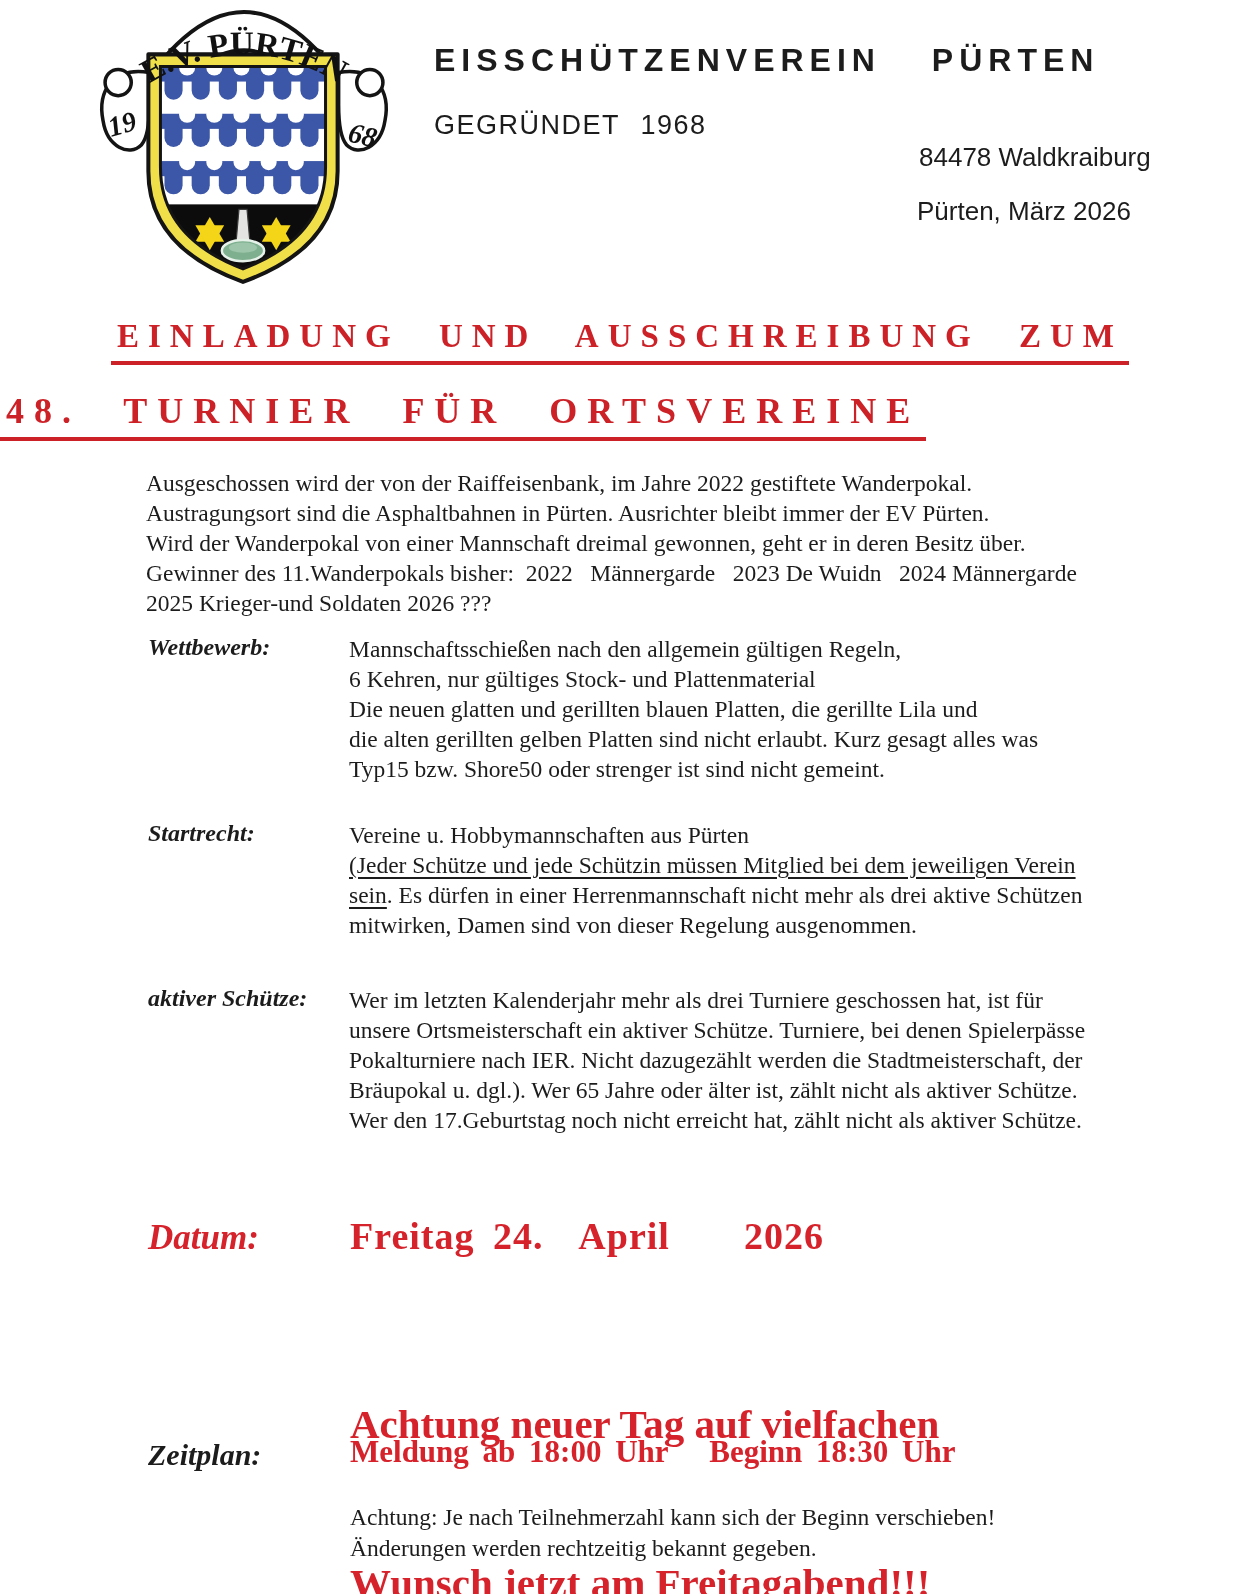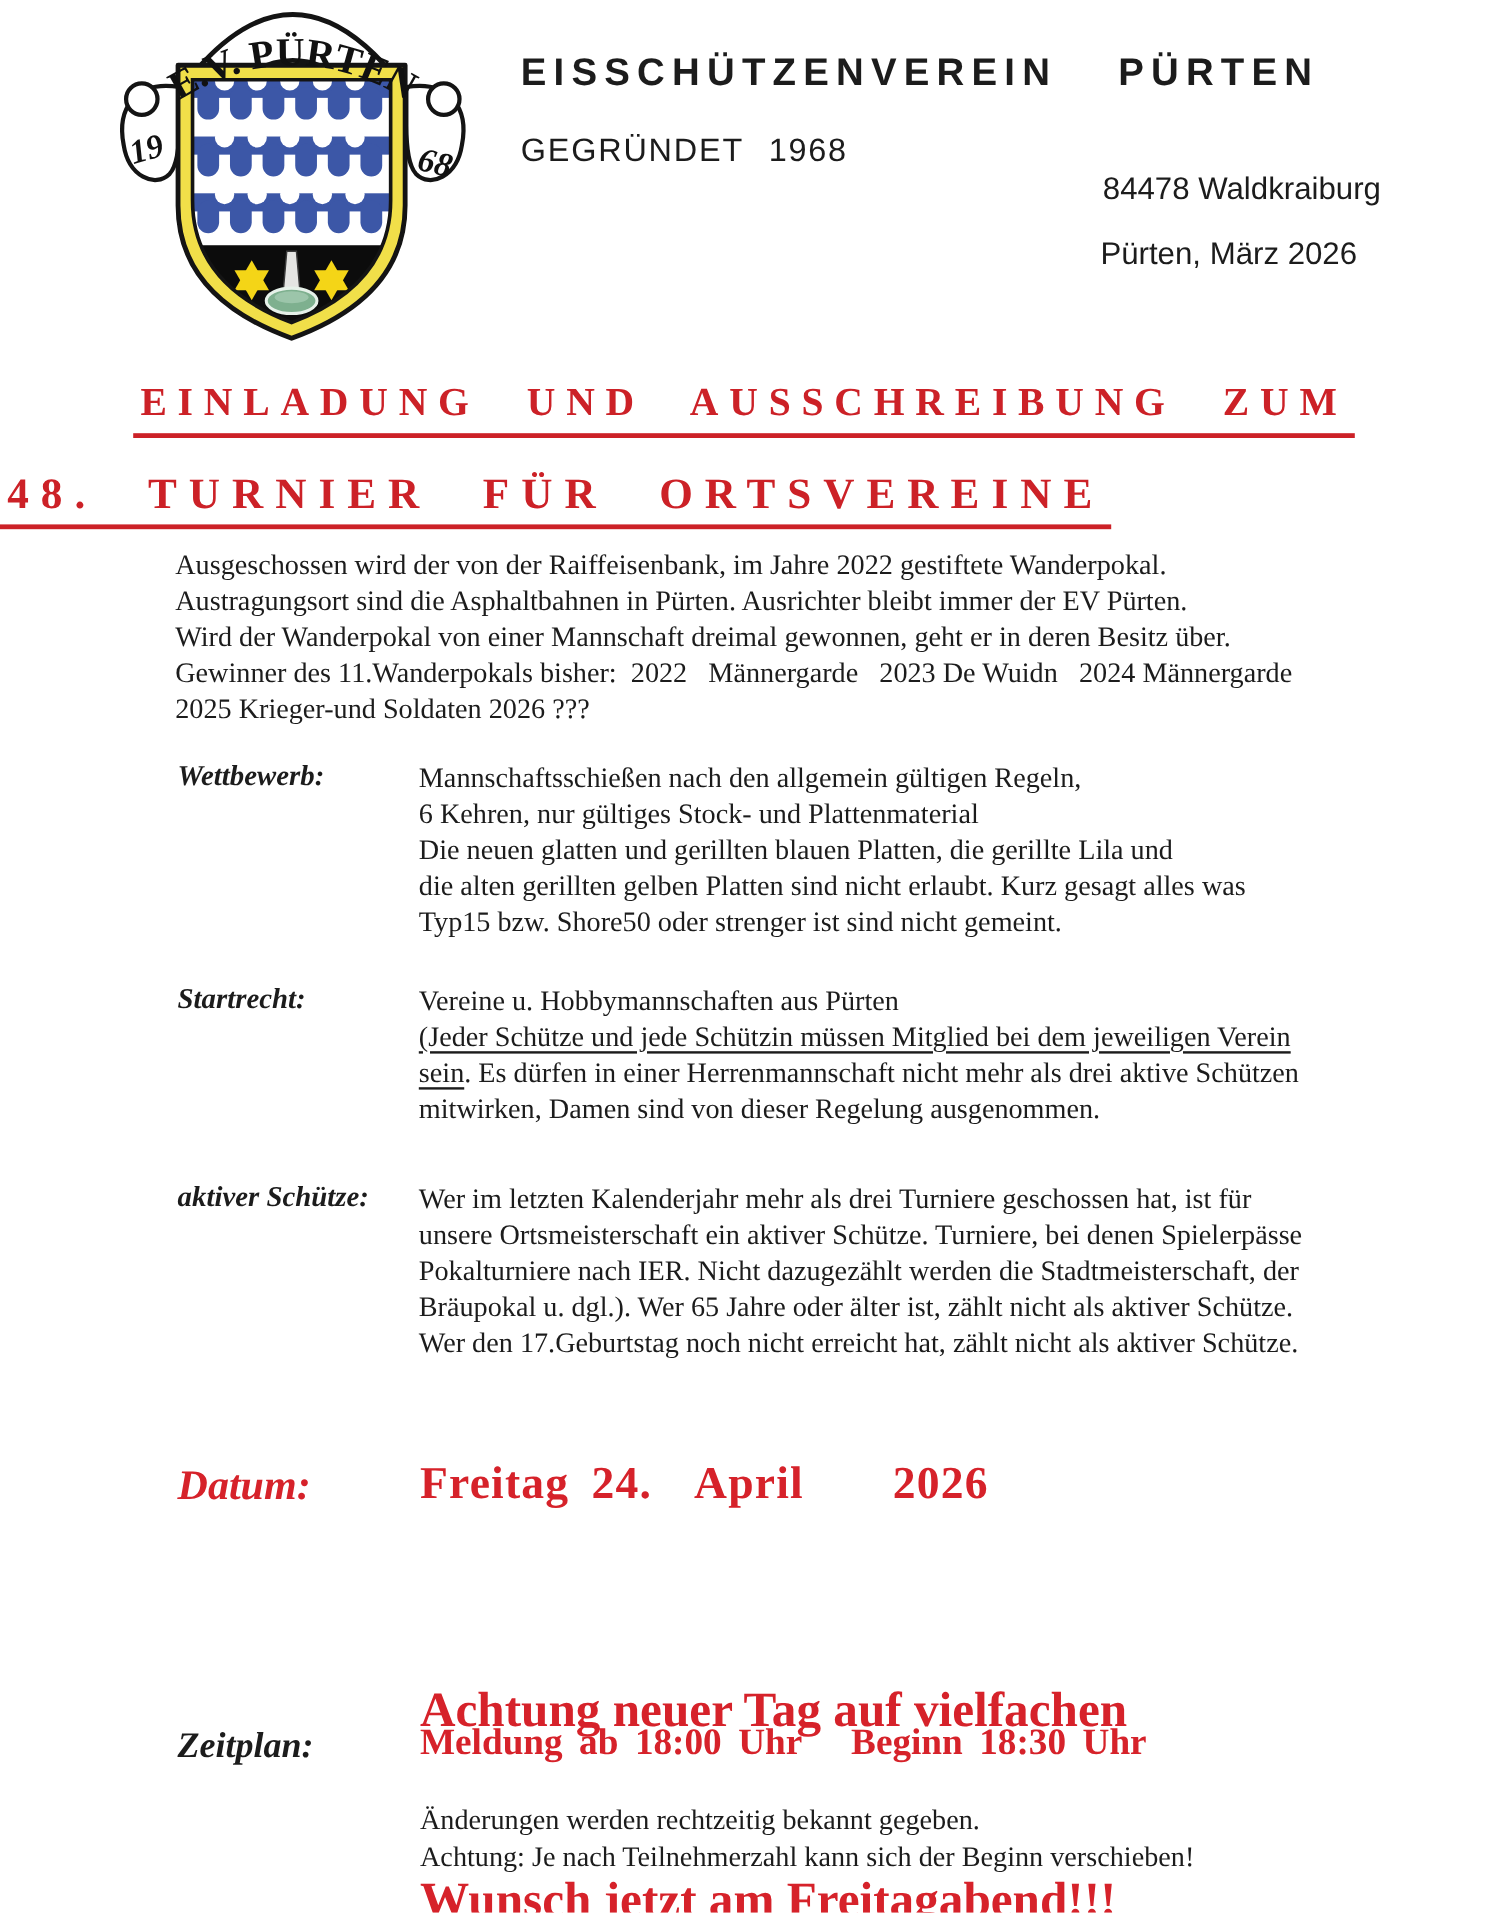--- a/index.html
+++ b/index.html
@@ -53,21 +53,21 @@
     display:inline-block;
     color:var(--heading-red);
     font-weight:bold;
     border-bottom:4px solid var(--heading-red);
     white-space:pre;
   }
   .t1{font-size:33px;letter-spacing:9px;word-spacing:22px;padding:0 6px 6px 6px;}
   .t2{font-size:36px;letter-spacing:10px;word-spacing:24px;padding:0 6px 5px 6px;border-bottom-width:4px;}
 
   
-  .body-text{font-size:23.5px;line-height:30px;}
+  .body-text{font-size:23.5px;line-height:30px;margin-top:12px;}
   .intro{left:146px;top:456px;}
   .sec-label{
     font-weight:bold;font-style:italic;font-size:24px;white-space:pre;
   }
   .sec-body{font-size:23.5px;line-height:30px;}
   .u{text-decoration:underline;text-underline-offset:4px;}
 
   
   .datum-label{
     left:148px;top:1218px;
@@ -256,17 +256,17 @@
   <div class="abs datum-label">Datum:</div>
   <div class="abs datum-value">Freitag 24.  April    2026</div>
   <div class="abs notice">
     <div class="line">Achtung neuer Tag auf vielfachen</div>
     <div class="line">Wunsch jetzt am Freitagabend!!!</div>
   </div>
 
   <div class="abs zeitplan-label">Zeitplan:</div>
   <div class="abs zeitplan-value">Meldung ab 18:00 Uhr   Beginn 18:30 Uhr</div>
   <div class="abs note">
+    <div class="line">Achtung: Je nach Teilnehmerzahl kann sich der Beginn verschieben!</div>
     <div class="line">Änderungen werden rechtzeitig bekannt gegeben.</div>
-    <div class="line">Achtung: Je nach Teilnehmerzahl kann sich der Beginn verschieben!</div>
   </div>
 
 </div>
 
 </body></html>

